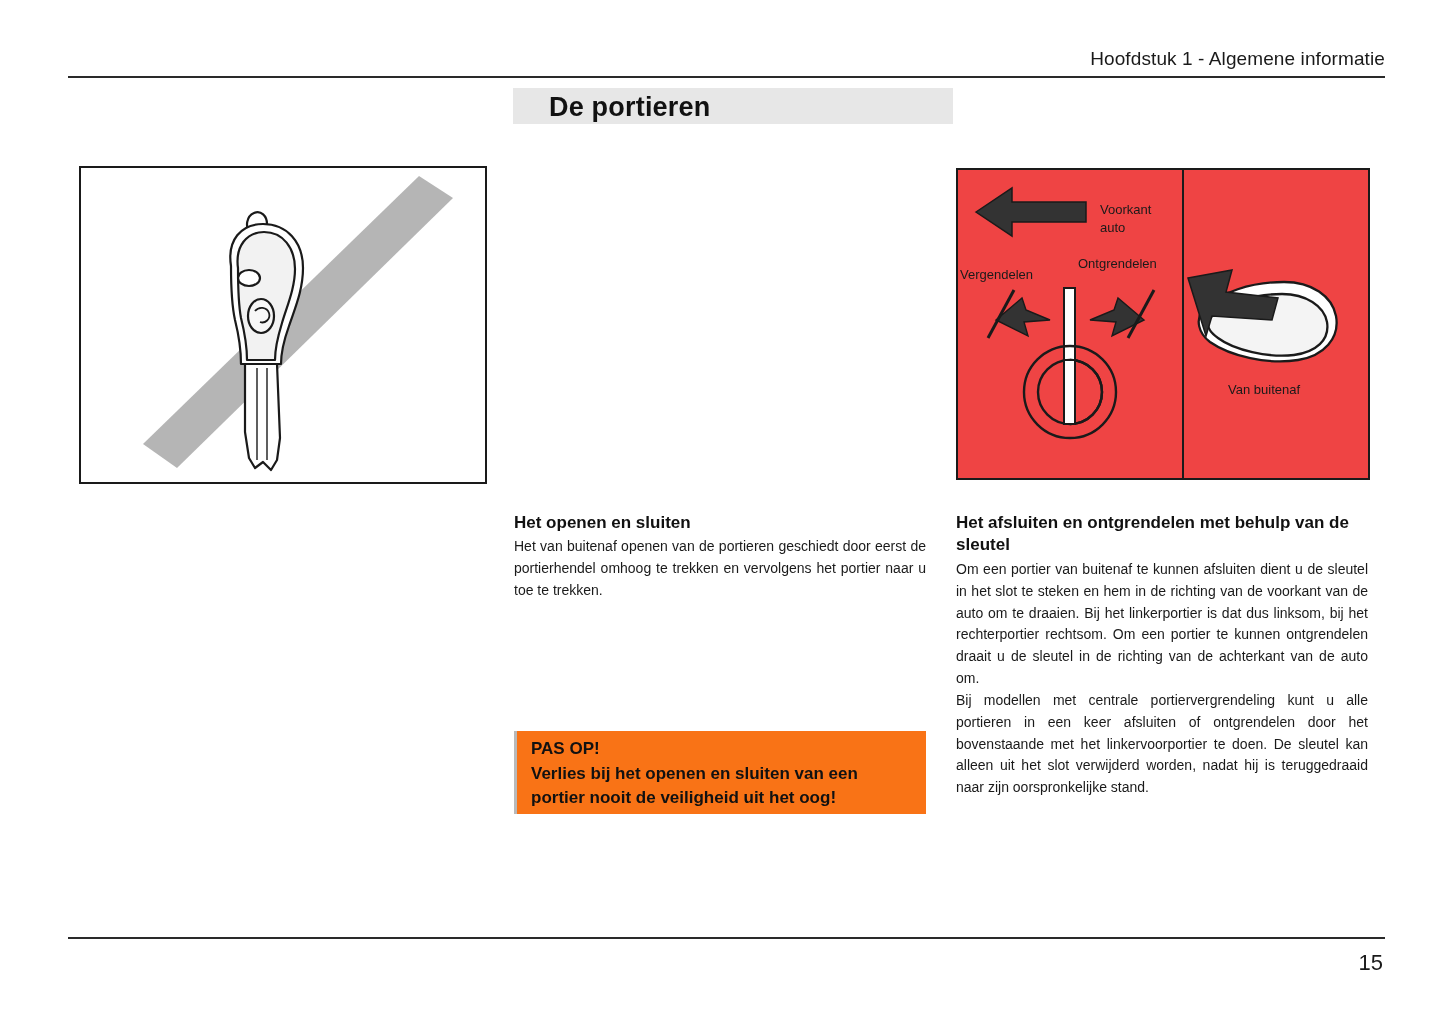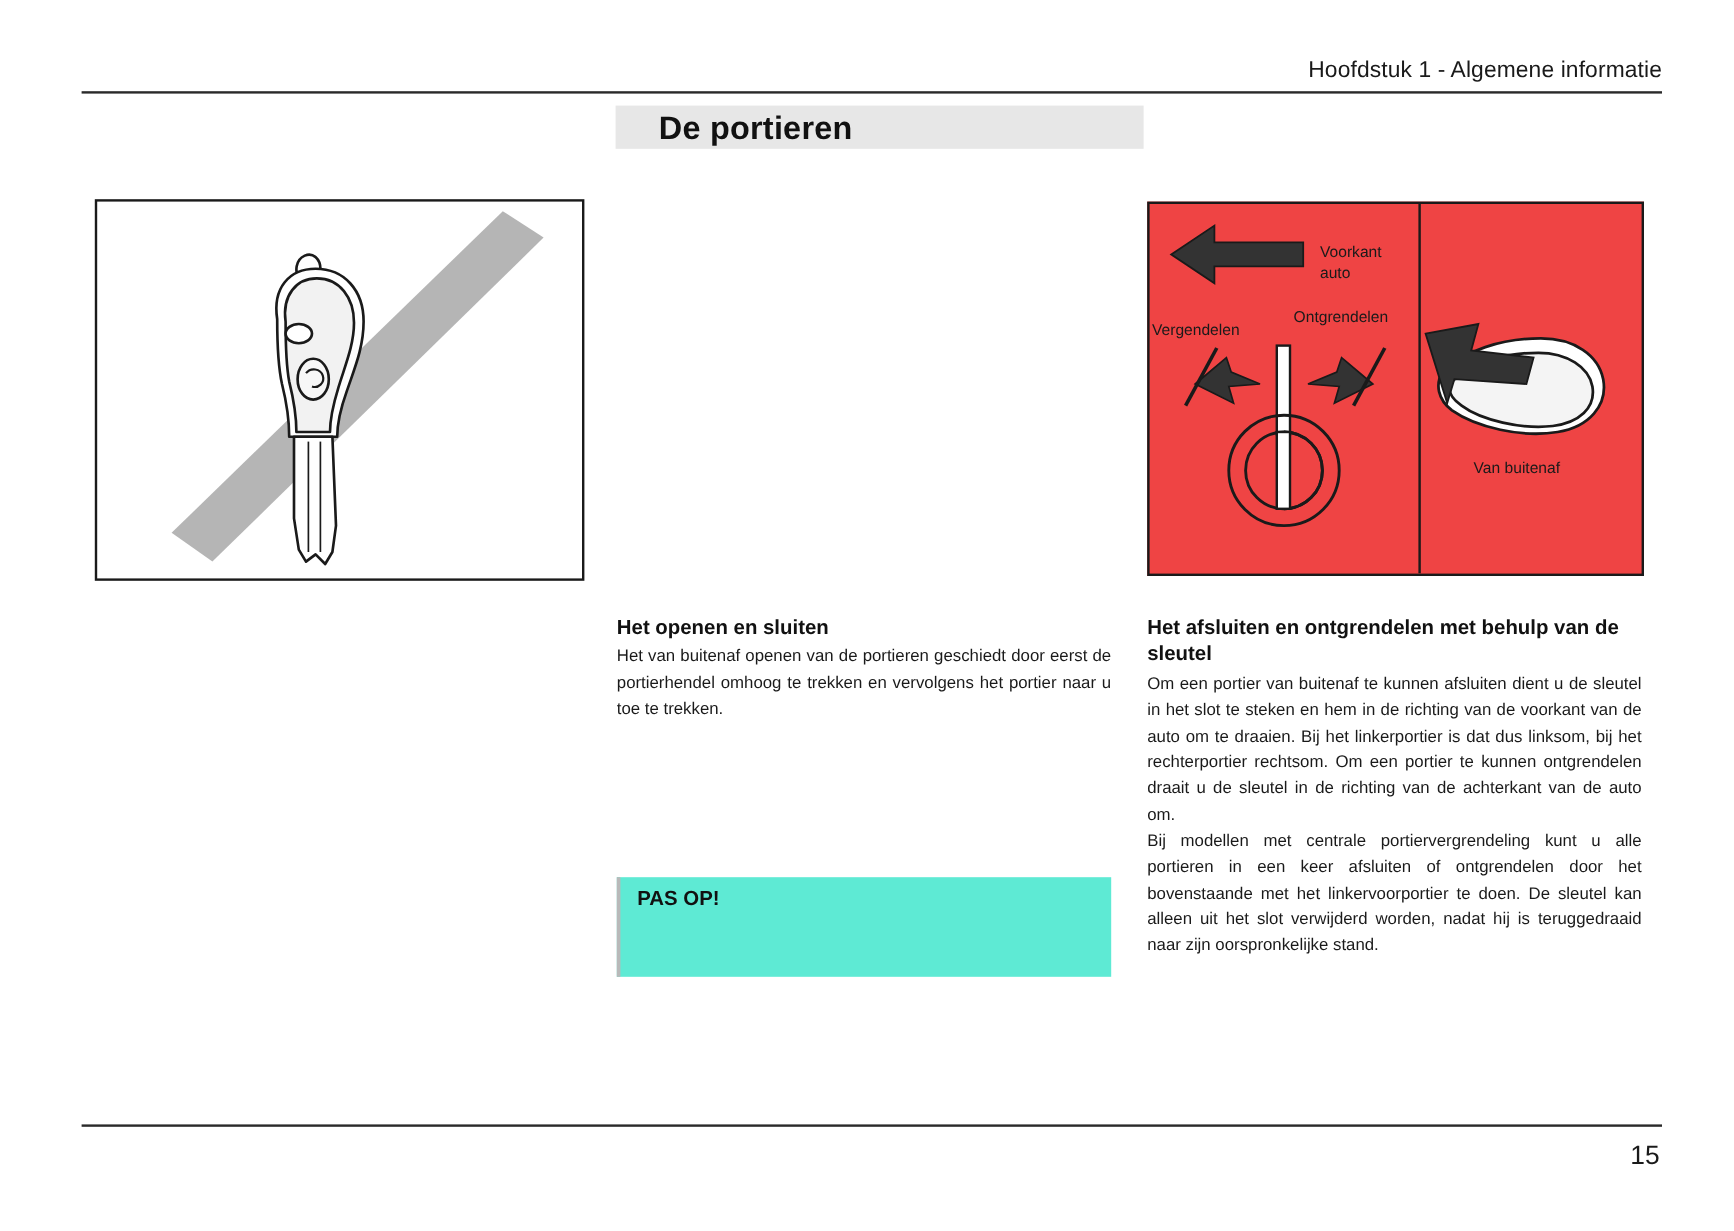--- a/index.html
+++ b/index.html
@@ -125,21 +125,21 @@
   }
   .body-p + .body-p { margin-top: 0; }
 
   
   .warn-box {
     position: absolute;
     left: 514px;
     top: 731px;
     width: 412px;
     height: 83px;
-    background: #5eead4;
+    background: #f97316;
     border-left: 3px solid #b9b9b9;
     box-sizing: border-box;
     padding: 8px 12px 8px 14px;
   }
   .warn-title {
     font-size: 17px;
     font-weight: bold;
     margin: 0 0 3px 0;
     color: #111;
   }
@@ -246,20 +246,21 @@
     <span class="fig-caption" style="left:270px; top:212px;">Van buitenaf</span>
   </div>
 
   <div class="col-mid">
     <h2 class="sub-head">Het openen en sluiten</h2>
     <p class="body-p">Het van buitenaf openen van de portieren geschiedt door eerst de portierhendel omhoog te trekken en vervolgens het portier naar u toe te trekken.</p>
   </div>
 
   <div class="warn-box">
     <div class="warn-title">PAS OP!</div>
+    <div class="warn-text">Verlies bij het openen en sluiten van een portier nooit de veiligheid uit het oog!</div>
   </div>
 
   <div class="col-right">
     <h2 class="sub-head">Het afsluiten en ontgrendelen met behulp van de sleutel</h2>
     <p class="body-p">Om een portier van buitenaf te kunnen afsluiten dient u de sleutel in het slot te steken en hem in de richting van de voorkant van de auto om te draaien. Bij het linkerportier is dat dus linksom, bij het rechterportier rechtsom. Om een portier te kunnen ontgrendelen draait u de sleutel in de richting van de achterkant van de auto om.</p>
     <p class="body-p">Bij modellen met centrale portiervergrendeling kunt u alle portieren in een keer afsluiten of ontgrendelen door het bovenstaande met het linkervoorportier te doen. De sleutel kan alleen uit het slot verwijderd worden, nadat hij is teruggedraaid naar zijn oorspronkelijke stand.</p>
   </div>
 
   <div class="footer-rule"></div>
   <div class="page-number">15</div>

